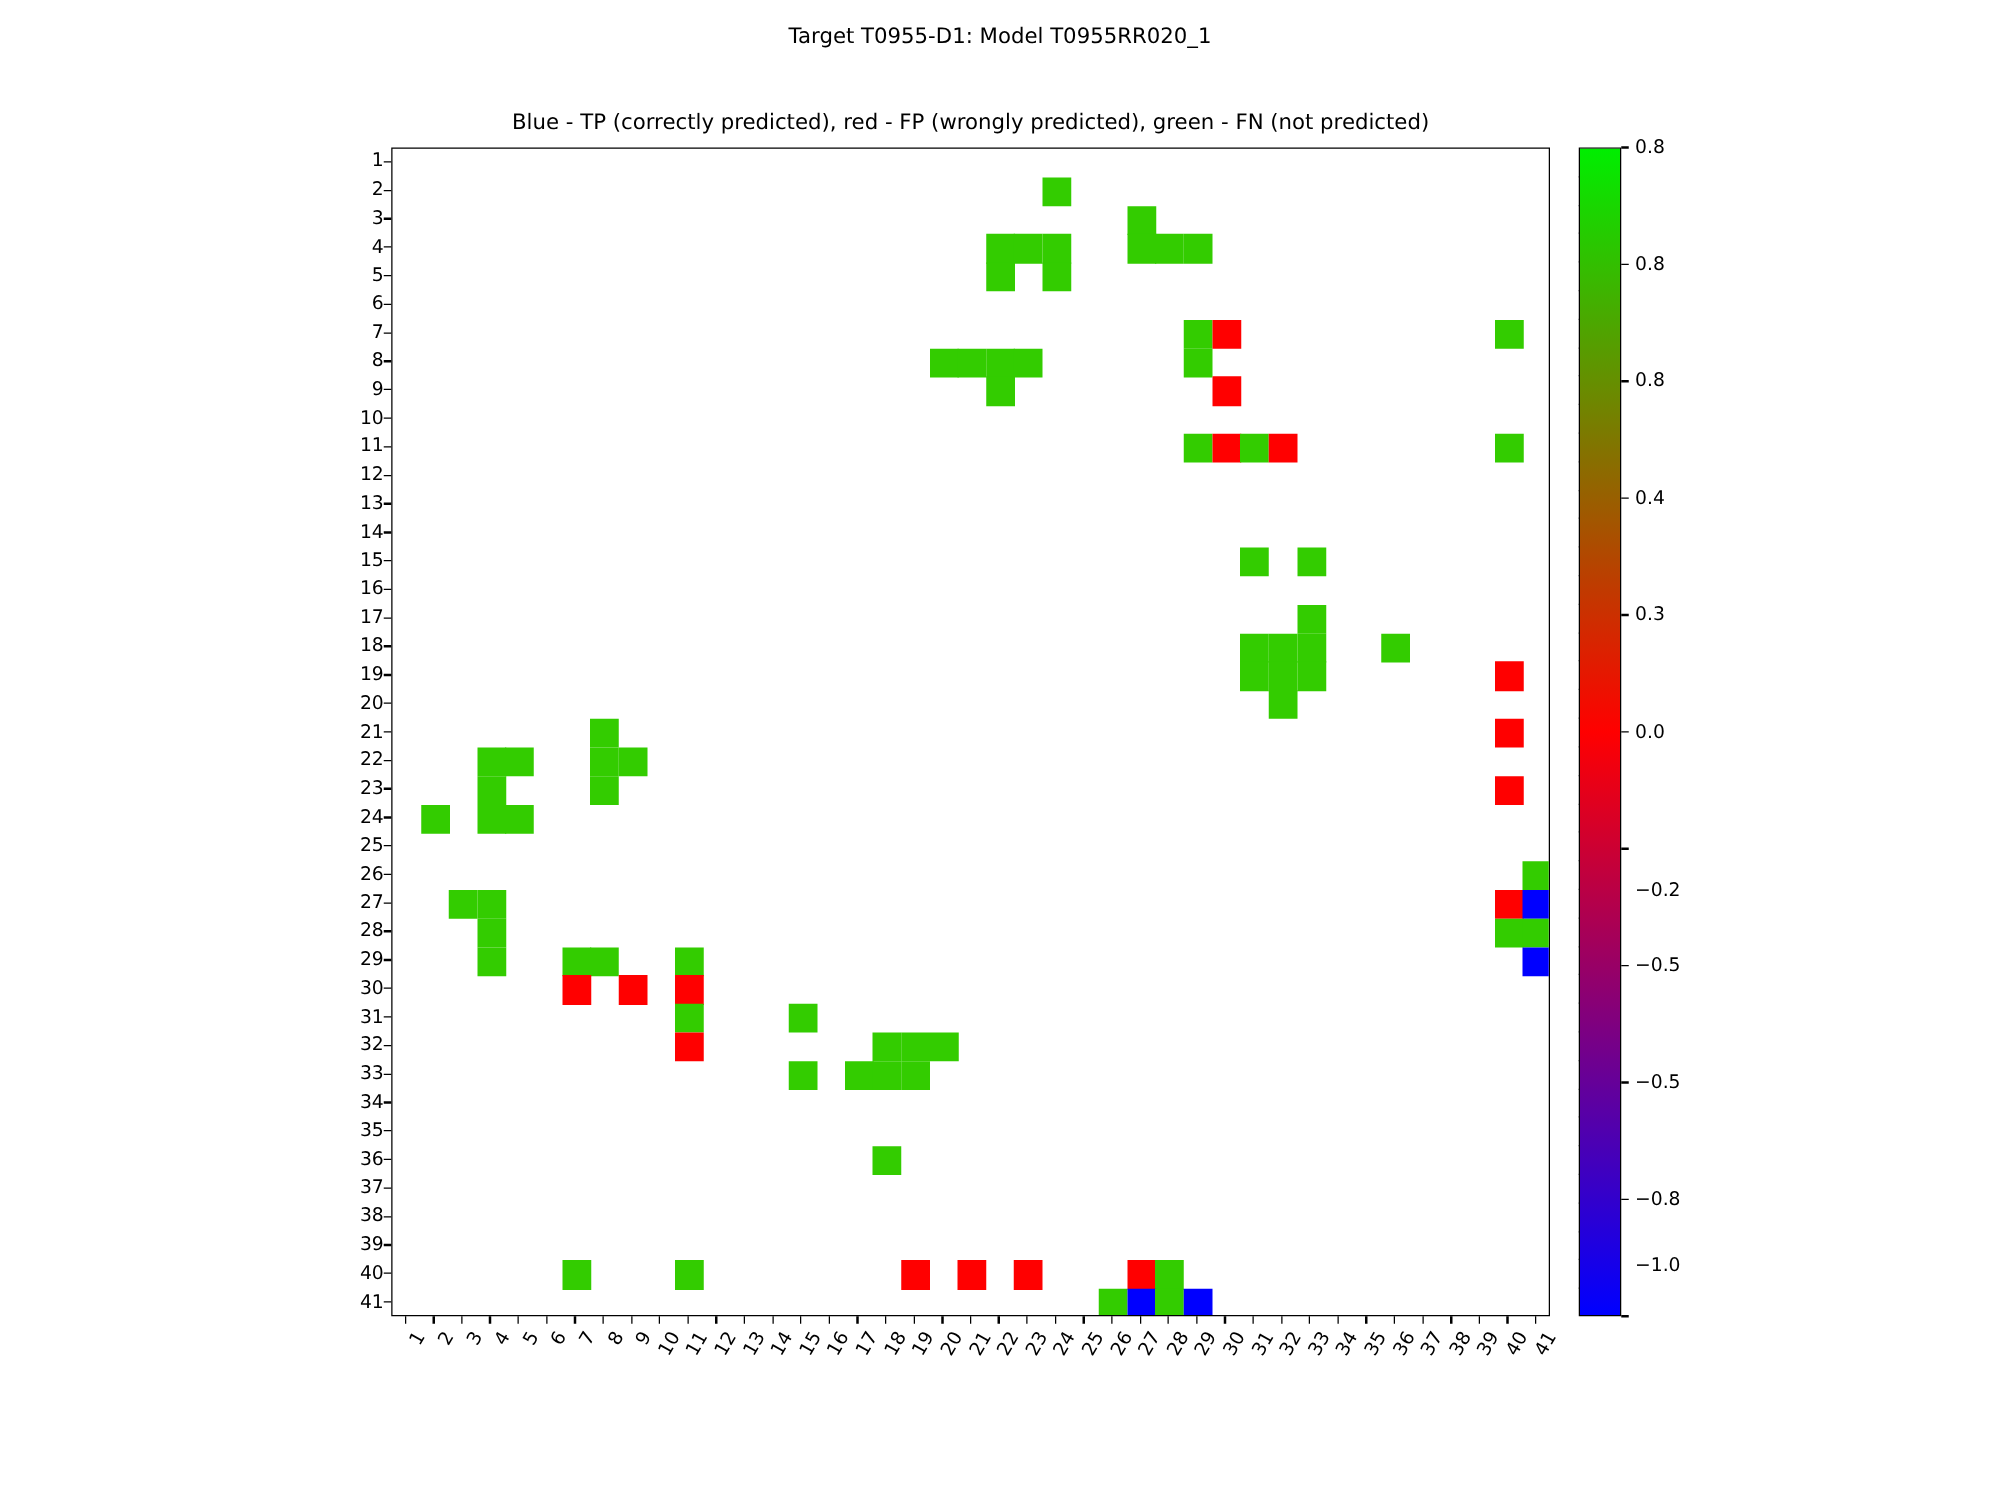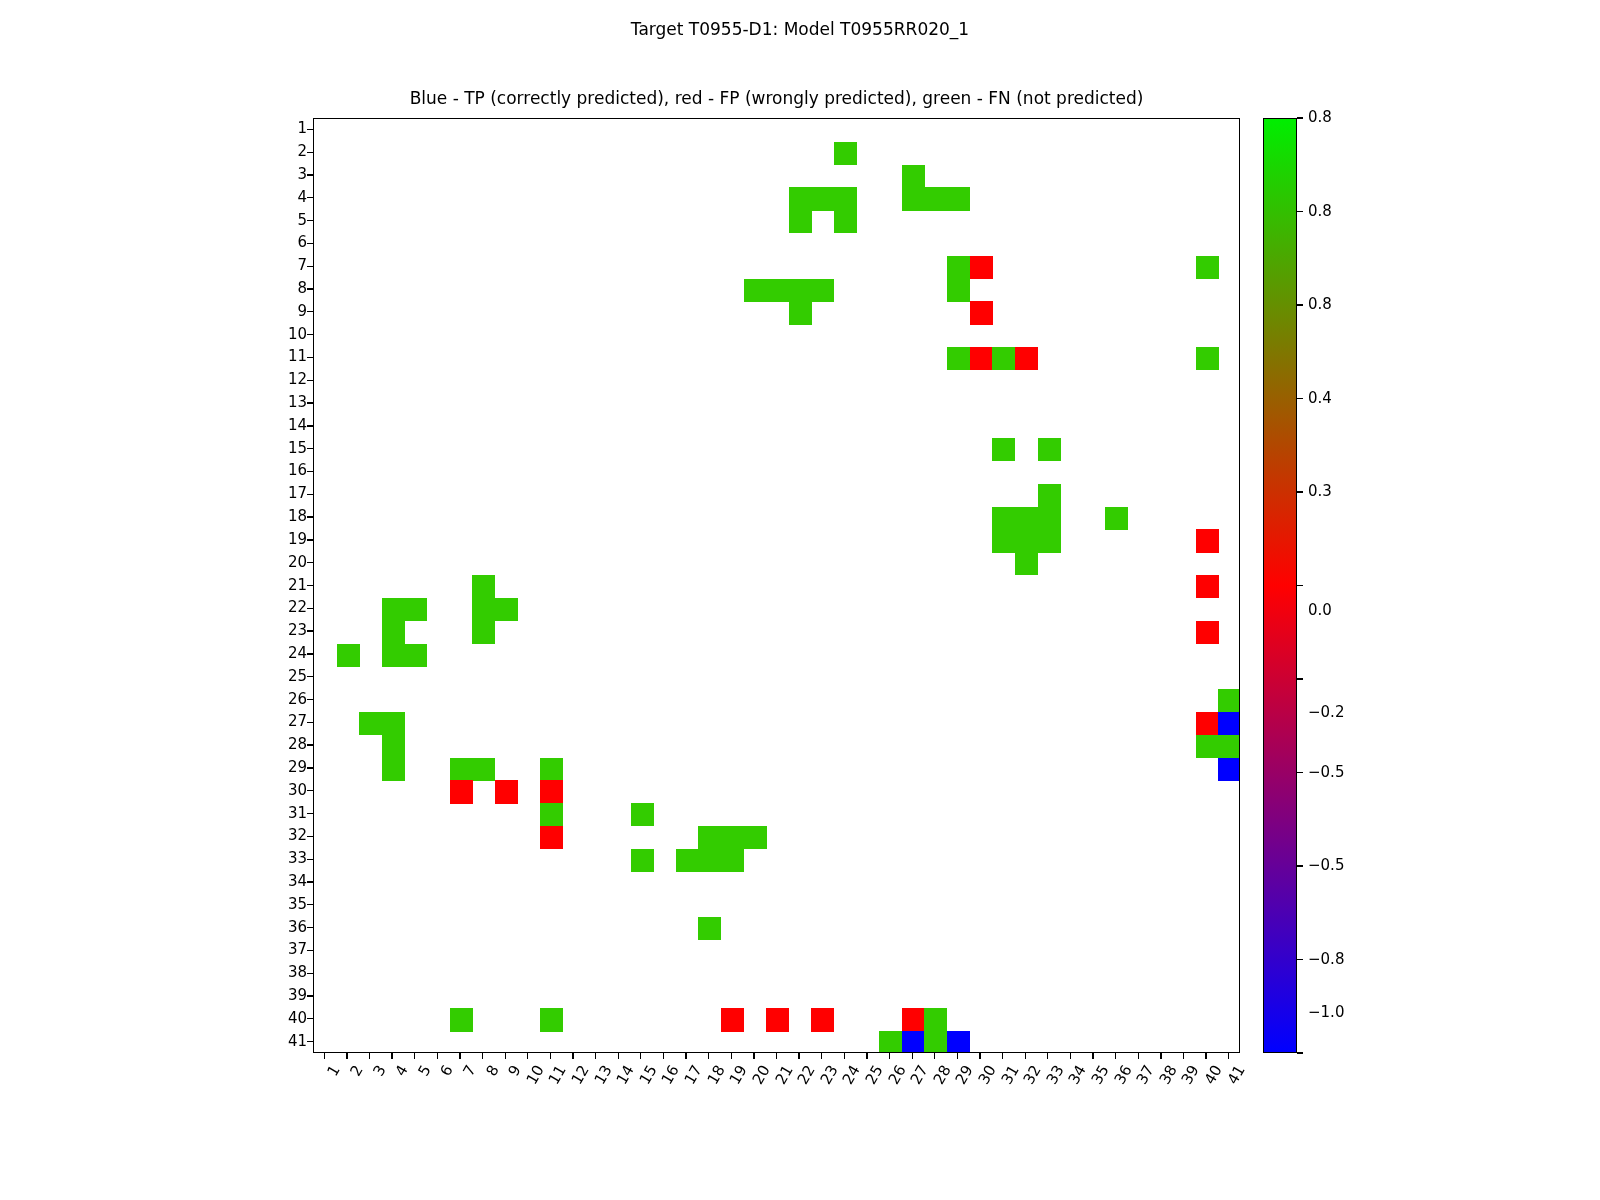--- a/index.html
+++ b/index.html
@@ -461,21 +461,21 @@
     <div class="cbtick-label" style="top: 110px;">0.8</div>
     <div class="cbtick-mark" style="top: 210.85px;"></div>
     <div class="cbtick-label" style="top: 203.5px;">0.8</div>
     <div class="cbtick-mark" style="top: 304.35px;"></div>
     <div class="cbtick-label" style="top: 297px;">0.8</div>
     <div class="cbtick-mark" style="top: 397.85px;"></div>
     <div class="cbtick-label" style="top: 390.5px;">0.4</div>
     <div class="cbtick-mark" style="top: 491.35px;"></div>
     <div class="cbtick-label" style="top: 484px;">0.3</div>
     <div class="cbtick-mark" style="top: 584.85px;"></div>
-    <div class="cbtick-label" style="top: 577.5px; margin-top: 25px;">0.0</div>
+    <div class="cbtick-label" style="top: 577.5px;">0.0</div>
     <div class="cbtick-mark" style="top: 678.35px;"></div>
     <div class="cbtick-label" style="top: 705px;">−0.2</div>
     <div class="cbtick-mark" style="top: 771.85px;"></div>
     <div class="cbtick-label" style="top: 764.5px;">−0.5</div>
     <div class="cbtick-mark" style="top: 865.35px;"></div>
     <div class="cbtick-label" style="top: 858px;">−0.5</div>
     <div class="cbtick-mark" style="top: 958.85px;"></div>
     <div class="cbtick-label" style="top: 951.5px;">−0.8</div>
     <div class="cbtick-mark" style="top: 1052.35px;"></div>
     <div class="cbtick-label" style="top: 1005px;">−1.0</div>

